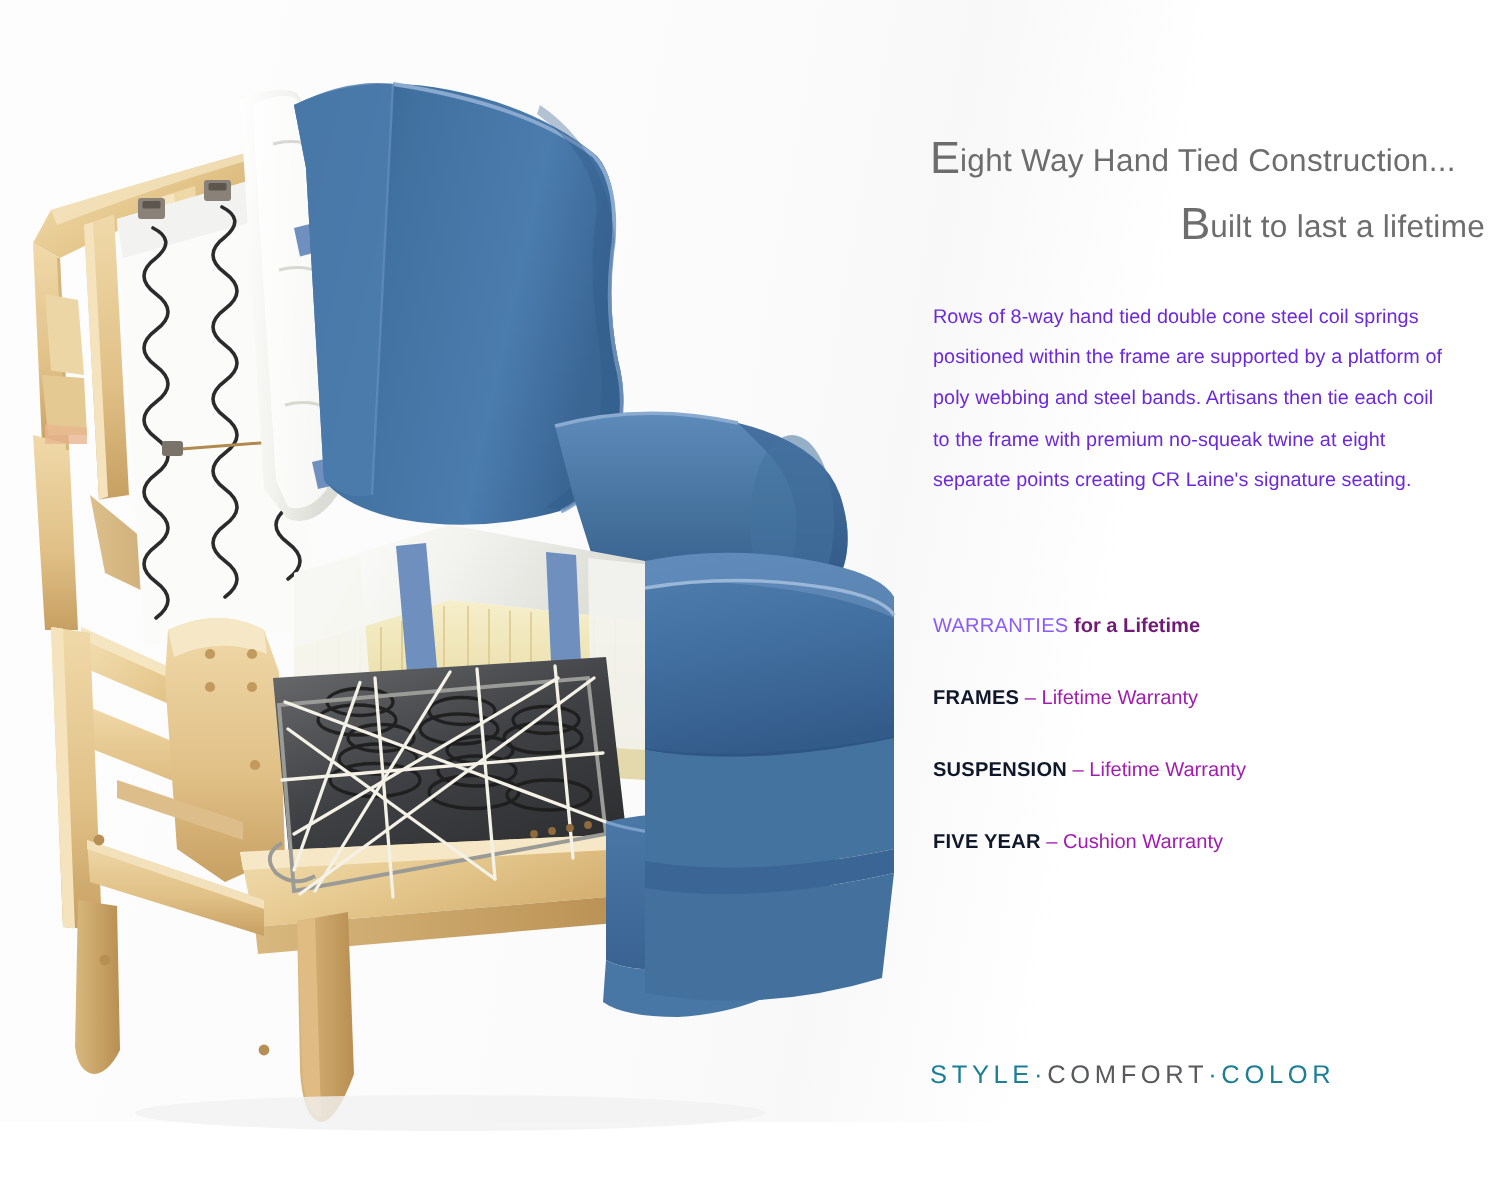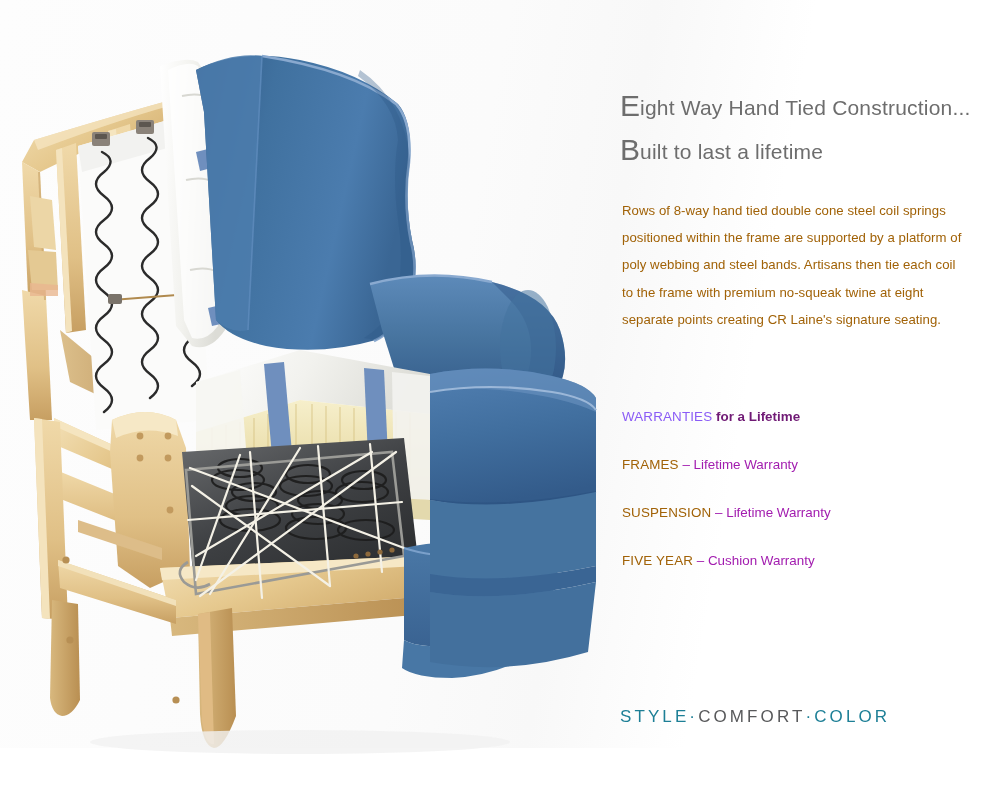--- a/index.html
+++ b/index.html
@@ -26,37 +26,37 @@
 
   
   .textcol{position:absolute;left:620px;top:0;width:380px;height:612px;}
 
   .headline{
     position:absolute;left:0;top:86px;width:370px;
     color:#6d6d6d;font-weight:300;letter-spacing:.2px;
   }
   .headline .hl-line{display:block;white-space:nowrap;}
   .hl-1{font-size:21px;line-height:44px;}
-  .hl-2{font-size:21px;line-height:44px;}
+  .hl-2{font-size:21px;line-height:44px;text-align:right;}
   .cap{font-size:30px;line-height:0;vertical-align:-1px;letter-spacing:0px;}
 
   .body-copy{
     position:absolute;left:2px;top:197px;width:340px;
-    font-size:13.2px;line-height:27.2px;color:#a16207;font-weight:400;
+    font-size:13.2px;line-height:27.2px;color:#6d28d9;font-weight:400;
     letter-spacing:.05px;
   }
   .body-copy p{margin:0;}
 
   .warranty{
     position:absolute;left:2px;top:409px;width:360px;
   }
   .w-row{height:48px;white-space:nowrap;font-size:13.4px;}
   .w-head{font-weight:400;color:#8b5cf6;letter-spacing:.15px;}
   .w-head-rest{font-weight:700;color:#701a75;}
-  .w-term{font-weight:400;color:#a16207;letter-spacing:.15px;}
+  .w-term{font-weight:700;color:#0f172a;letter-spacing:.15px;}
   .w-val{font-weight:400;color:#a21caf;}
 
   
   .logo{position:absolute;left:618px;top:664px;width:230px;height:66px;}
   .logo-word{
     position:relative;height:42px;line-height:42px;
     font-size:44px;font-weight:400;letter-spacing:1px;
     font-family:"Liberation Sans", sans-serif;
   }
   .lg-c{color:#58595b;}

